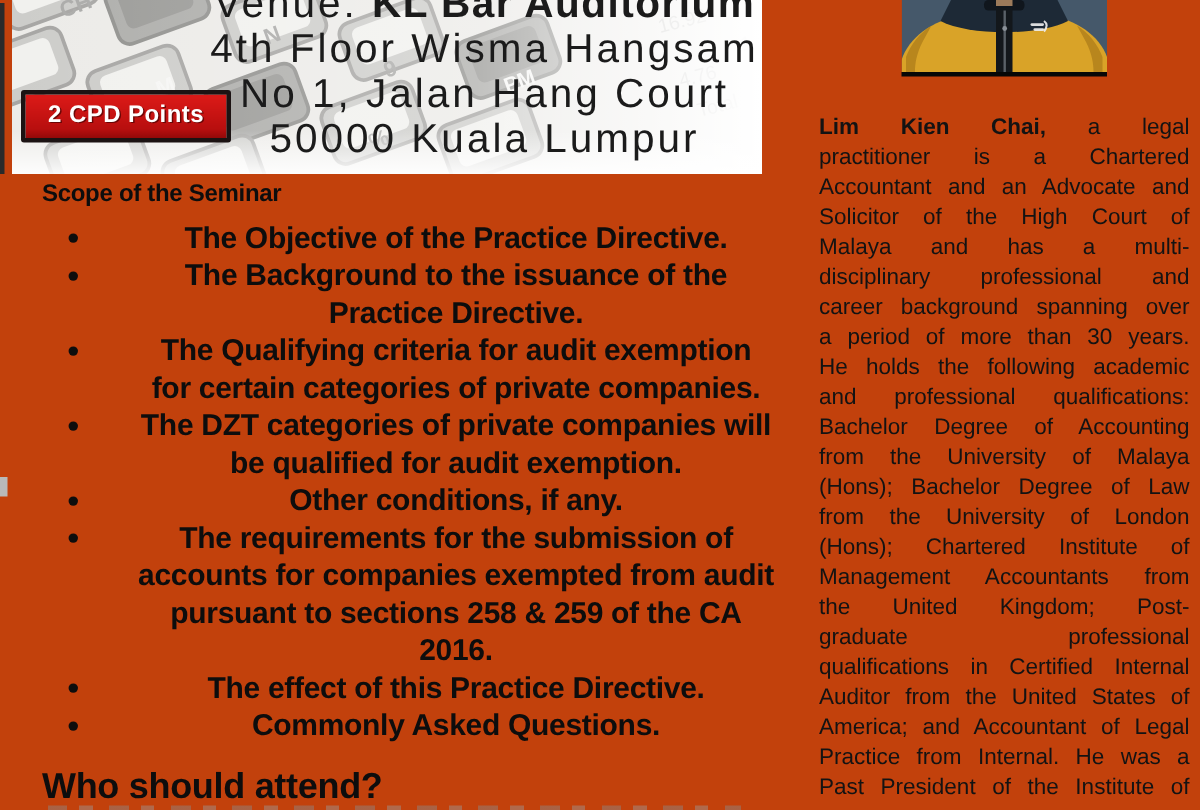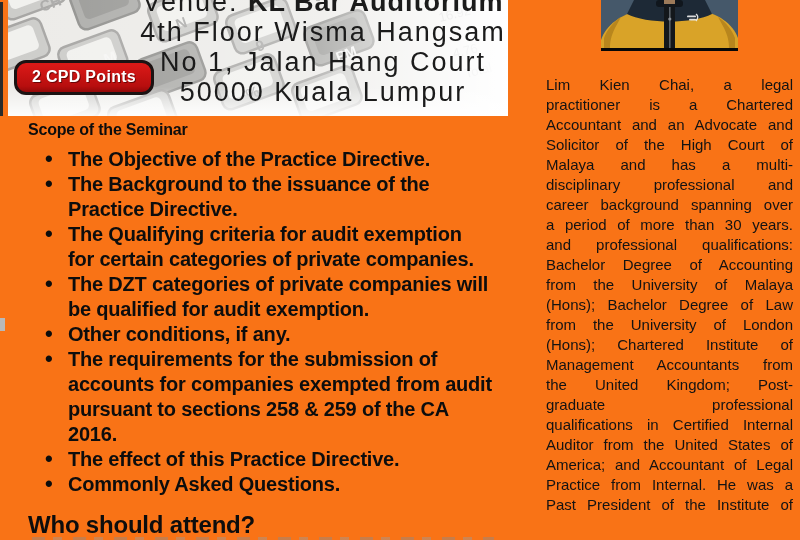--- a/index.html
+++ b/index.html
@@ -1,54 +1,54 @@
 <!DOCTYPE html>
 <html><head>
 <meta charset="utf-8">
 <style>
   html,body{margin:0;padding:0;}
-  .page{position:relative;width:800px;height:540px;background:#f97316;overflow:hidden;
+  .page{position:relative;width:800px;height:540px;background:#c2410c;overflow:hidden;
         font-family:"Liberation Sans","DejaVu Sans",sans-serif;color:#111;}
 
   
   .left-col{position:absolute;left:8px;top:0;width:532px;height:540px;}
 
   .header-bg{position:absolute;left:0;top:0;width:500px;height:116px;overflow:hidden;}
   .left-edge-line{position:absolute;left:-8px;top:2px;width:3px;height:114px;background:#2a2a2a;}
   .left-edge-mark{position:absolute;left:-8px;top:318px;width:5px;height:13px;background:#b9b9b9;}
 
   .venue-block{position:absolute;left:100px;top:-13px;width:430px;text-align:center;
                font-size:27px;line-height:30px;letter-spacing:2px;color:#1b1b1b;font-weight:400;}
   .venue-block .vb-bold{font-weight:700;letter-spacing:1px;}
 
   .cpd-badge{position:absolute;left:6px;top:60px;padding:5px 15px 6px 15px;
              background:linear-gradient(#d91917 8%, #b70e0e 80%, #930909);
-             border:3px solid #1c1313;border-radius:12px;
+             border:3px solid #1c1313;border-radius:2px;
              color:#fff;font-weight:700;font-size:16px;letter-spacing:.3px;
              text-shadow:1px 1px 0 rgba(60,0,0,.65);text-align:right;}
 
   .scope{position:absolute;left:20px;top:117px;width:512px;}
   .section-heading{font-size:16px;font-weight:700;line-height:26px;letter-spacing:-.2px;color:#0d0d0d;}
-  .scope ul{margin:4px 0 0 0;padding:0;list-style:none;}
+  .scope ul{margin:4px 0 0 0;padding:0;list-style:none;text-align:center;}
   .scope li{position:relative;padding-left:40px;font-size:20px;font-weight:700;
             line-height:25px;letter-spacing:-.2px;white-space:pre;color:#0d0d0d;}
   .scope li::before{content:"\2022";position:absolute;left:17px;top:-1px;font-size:22px;}
 
   .who-heading{position:absolute;left:20px;top:511px;font-size:24px;font-weight:700;
                letter-spacing:-.2px;color:#0d0d0d;}
   .cutoff-line{position:absolute;left:24px;top:537px;width:462px;height:3px;opacity:.45;
                background:repeating-linear-gradient(90deg,#8a8a8a 0 13px,transparent 13px 21px,
                #9a9a9a 21px 30px,transparent 30px 41px);}
 
   
   .speaker-photo{position:absolute;left:601px;top:0;width:137px;height:48px;
                  border-bottom:3px solid #070707;overflow:hidden;}
   .bio{position:absolute;left:546px;top:75px;width:247px;font-size:15px;line-height:20px;color:#131313;}
   .bio-line{text-align:justify;text-align-last:justify;height:20px;overflow:visible;}
-  .bio-line b{font-weight:400;}
+  .bio-line b{font-weight:700;}
 </style>
 </head>
 <body>
 
 <div class="page">
 
   <div class="left-col">
 
     <div class="header-bg">
       <svg width="500" height="116" viewBox="0 0 500 116">
@@ -166,20 +166,21 @@
   <div class="bio">
     <div class="bio-line"><b>Lim Kien Chai,</b> <span>a legal</span></div>
     <div>
         <div class="bio-line">practitioner is a Chartered</div>
         <div class="bio-line">Accountant and an Advocate and</div>
         <div class="bio-line">Solicitor of the High Court of</div>
         <div class="bio-line">Malaya and has a multi-</div>
         <div class="bio-line">disciplinary professional and</div>
         <div class="bio-line">career background spanning over</div>
         <div class="bio-line">a period of more than 30 years.</div>
+        <div class="bio-line">He holds the following academic</div>
         <div class="bio-line">and professional qualifications:</div>
         <div class="bio-line">Bachelor Degree of Accounting</div>
         <div class="bio-line">from the University of Malaya</div>
         <div class="bio-line">(Hons); Bachelor Degree of Law</div>
         <div class="bio-line">from the University of London</div>
         <div class="bio-line">(Hons); Chartered Institute of</div>
         <div class="bio-line">Management Accountants from</div>
         <div class="bio-line">the United Kingdom; Post-</div>
         <div class="bio-line">graduate professional</div>
         <div class="bio-line">qualifications in Certified Internal</div>

